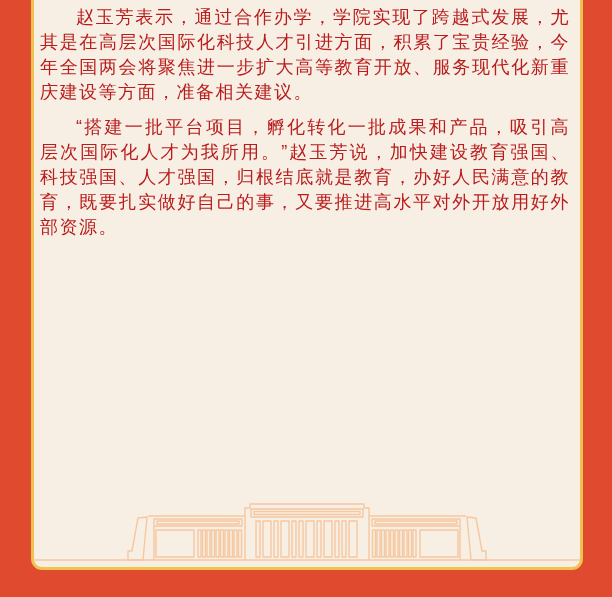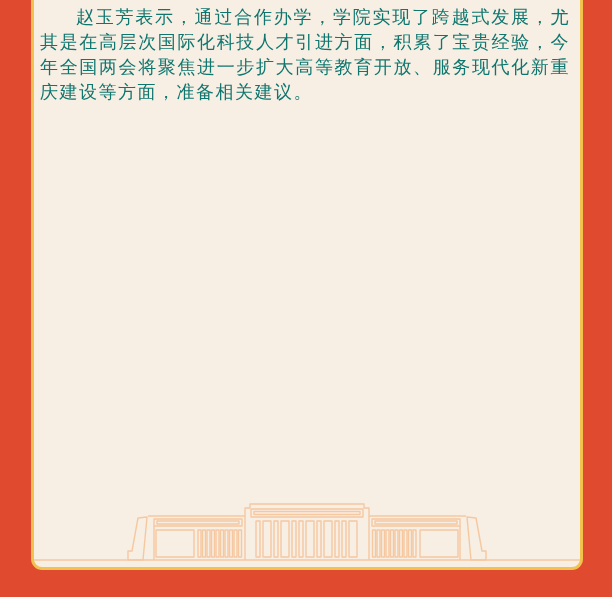--- a/index.html
+++ b/index.html
@@ -27,21 +27,21 @@
     border-top: none;
     border-radius: 0 0 11px 11px;
     overflow: hidden;
   }
   .article-text {
     position: absolute;
     left: 0;
     right: 0;
     top: 0;
     padding: 5px 10px 0 6px;
-    color: #0f766e;
+    color: #b91c1c;
     font-size: 18px;
     line-height: 25px;
     letter-spacing: 1.5px;
     text-align: justify;
   }
   .article-text p {
     margin: 0 0 10px 0;
     text-indent: 2em;
   }
   .illustration {
@@ -59,20 +59,21 @@
   }
 </style>
 </head>
 <body>
 
 <div class="page">
   <div class="paper">
 
     <div class="article-text">
       <p>赵玉芳表示，通过合作办学，学院实现了跨越式发展，尤其是在高层次国际化科技人才引进方面，积累了宝贵经验，今年全国两会将聚焦进一步扩大高等教育开放、服务现代化新重庆建设等方面，准备相关建议。</p>
+      <p>“搭建一批平台项目，孵化转化一批成果和产品，吸引高层次国际化人才为我所用。”赵玉芳说，加快建设教育强国、科技强国、人才强国，归根结底就是教育，办好人民满意的教育，既要扎实做好自己的事，又要推进高水平对外开放用好外部资源。</p>
     </div>
 
     <div class="illustration">
       <svg viewBox="0 0 546 64" preserveAspectRatio="xMidYMax meet">
         <g fill="none" stroke="#f6c8a0" stroke-width="1.4" stroke-linejoin="round">
 
           <path d="M0 57 H546"></path>
 
           <path d="M211 57 V5 H216 V1 H330 V5 H335 V57"></path>
 

